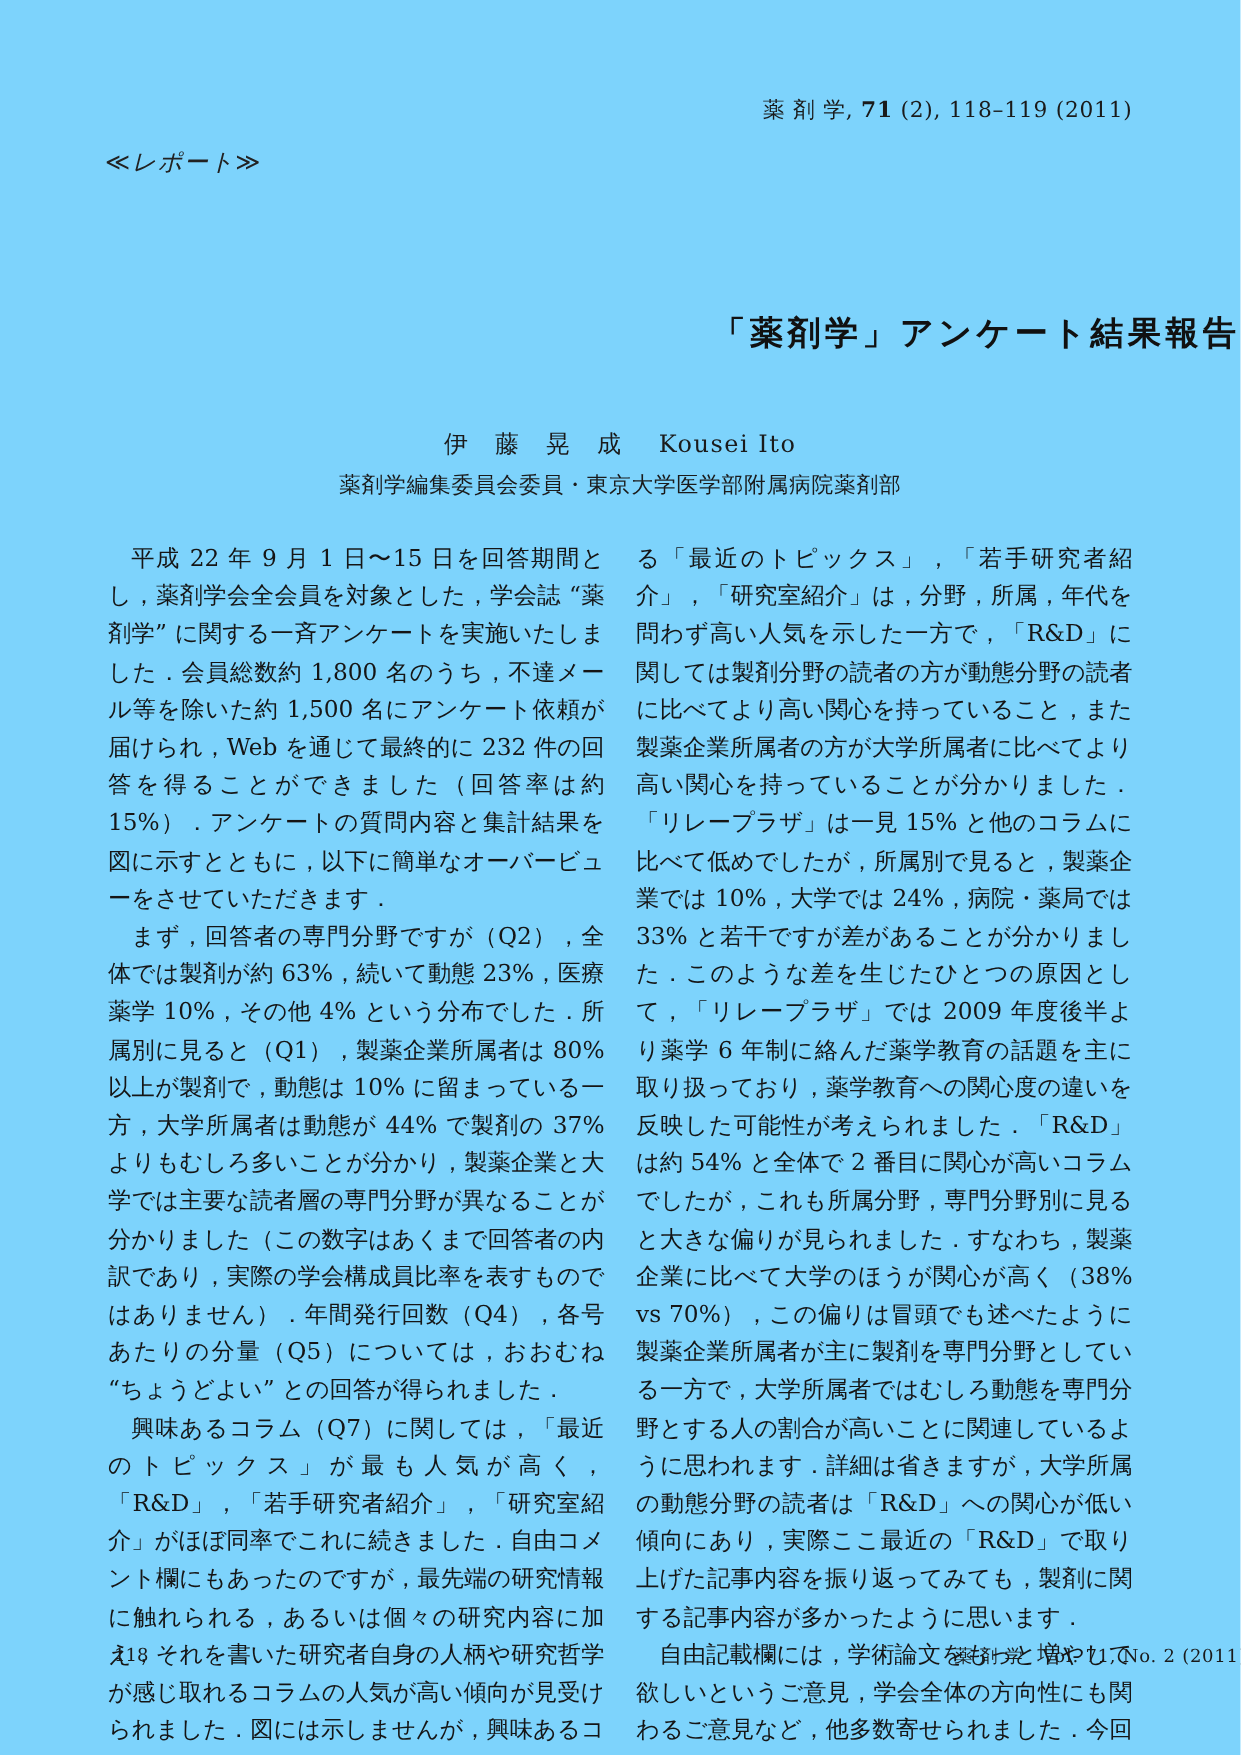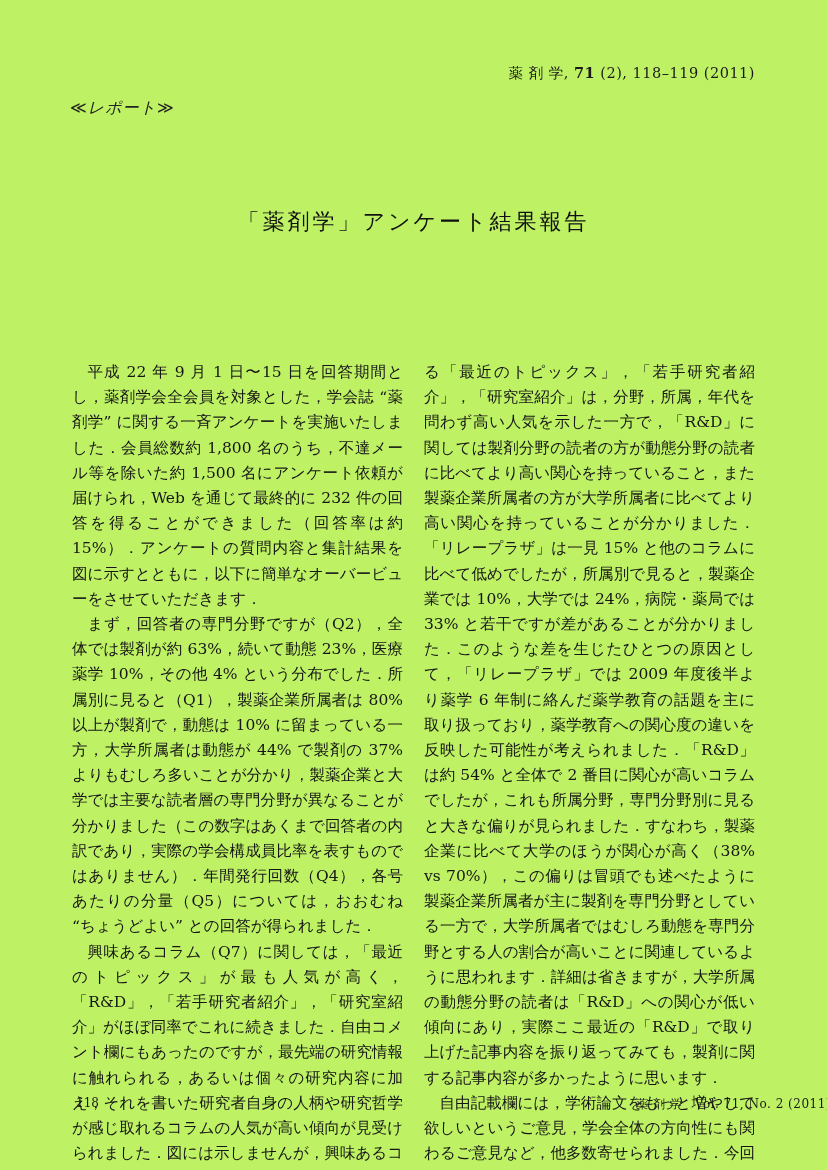--- a/index.html
+++ b/index.html
@@ -4,21 +4,21 @@
 <style>
   html, body {
     margin: 0;
     padding: 0;
     background: #ffffff;
   }
   .page {
     position: relative;
     width: 827px;
     height: 1170px;
-    background: #bef264;
+    background: #7dd3fc;
     overflow: hidden;
     font-family: "DejaVu Serif", "Liberation Serif", serif;
     color: #1a1a1a;
   }
   .header-citation {
     position: absolute;
     top: 64px;
     right: 72px;
     font-size: 14.5px;
     letter-spacing: 0.5px;
@@ -34,23 +34,23 @@
     font-weight: 500;
     letter-spacing: 1px;
     color: #222;
     font-style: italic;
   }
   .doc-title {
     position: absolute;
     top: 192px;
     left: 0;
     width: 100%;
-    text-align: center;
+    text-align: right;
     font-size: 22px;
-    font-weight: 400;
+    font-weight: 700;
     letter-spacing: 3px;
     color: #111;
   }
   .author-block {
     position: absolute;
     top: 286px;
     left: 0;
     width: 100%;
     text-align: center;
   }
@@ -111,20 +111,27 @@
   <div class="header-citation">
     <span>薬 剤 学,</span>
     <span class="vol">71</span>
     <span>(2), 118–119 (2011)</span>
   </div>
 
   <div class="report-label">≪レポート≫</div>
 
   <h1 class="doc-title">「薬剤学」アンケート結果報告</h1>
 
+  <div class="author-block">
+    <div class="author-name">
+      <span class="name-ja">伊　藤　晃　成</span>
+      <span class="name-en">Kousei Ito</span>
+    </div>
+    <div class="author-affiliation">薬剤学編集委員会委員・東京大学医学部附属病院薬剤部</div>
+  </div>
 
   <div class="body-columns">
     <div class="column">
       <p>平成 22 年 9 月 1 日〜15 日を回答期間とし，薬剤学会全会員を対象とした，学会誌 “薬剤学” に関する一斉アンケートを実施いたしました．会員総数約 1,800 名のうち，不達メール等を除いた約 1,500 名にアンケート依頼が届けられ，Web を通じて最終的に 232 件の回答を得ることができました（回答率は約 15%）．アンケートの質問内容と集計結果を図に示すとともに，以下に簡単なオーバービューをさせていただきます．</p>
       <p>まず，回答者の専門分野ですが（Q2），全体では製剤が約 63%，続いて動態 23%，医療薬学 10%，その他 4% という分布でした．所属別に見ると（Q1），製薬企業所属者は 80% 以上が製剤で，動態は 10% に留まっている一方，大学所属者は動態が 44% で製剤の 37% よりもむしろ多いことが分かり，製薬企業と大学では主要な読者層の専門分野が異なることが分かりました（この数字はあくまで回答者の内訳であり，実際の学会構成員比率を表すものではありません）．年間発行回数（Q4），各号あたりの分量（Q5）については，おおむね “ちょうどよい” との回答が得られました．</p>
       <p>興味あるコラム（Q7）に関しては，「最近のトピックス」が最も人気が高く，「R&amp;D」，「若手研究者紹介」，「研究室紹介」がほぼ同率でこれに続きました．自由コメント欄にもあったのですが，最先端の研究情報に触れられる，あるいは個々の研究内容に加え，それを書いた研究者自身の人柄や研究哲学が感じ取れるコラムの人気が高い傾向が見受けられました．図には示しませんが，興味あるコラムに対する回答を，さらに①分野別，②所属別，③年代別にも分類してみました．その結果，人気上位に位置す</p>
     </div>
     <div class="column">
       <p class="no-indent">る「最近のトピックス」，「若手研究者紹介」，「研究室紹介」は，分野，所属，年代を問わず高い人気を示した一方で，「R&amp;D」に関しては製剤分野の読者の方が動態分野の読者に比べてより高い関心を持っていること，また製薬企業所属者の方が大学所属者に比べてより高い関心を持っていることが分かりました．「リレープラザ」は一見 15% と他のコラムに比べて低めでしたが，所属別で見ると，製薬企業では 10%，大学では 24%，病院・薬局では 33% と若干ですが差があることが分かりました．このような差を生じたひとつの原因として，「リレープラザ」では 2009 年度後半より薬学 6 年制に絡んだ薬学教育の話題を主に取り扱っており，薬学教育への関心度の違いを反映した可能性が考えられました．「R&amp;D」は約 54% と全体で 2 番目に関心が高いコラムでしたが，これも所属分野，専門分野別に見ると大きな偏りが見られました．すなわち，製薬企業に比べて大学のほうが関心が高く（38% vs 70%），この偏りは冒頭でも述べたように製薬企業所属者が主に製剤を専門分野としている一方で，大学所属者ではむしろ動態を専門分野とする人の割合が高いことに関連しているように思われます．詳細は省きますが，大学所属の動態分野の読者は「R&amp;D」への関心が低い傾向にあり，実際ここ最近の「R&amp;D」で取り上げた記事内容を振り返ってみても，製剤に関する記事内容が多かったように思います．</p>
       <p>自由記載欄には，学術論文をもっと増やして欲しいというご意見，学会全体の方向性にも関わるご意見など，他多数寄せられました．今回のアンケート結果は単に雑誌の体裁に関する要望に留まらず，本誌ならびに学会に対する会員の思いの一端を知るこ</p>

